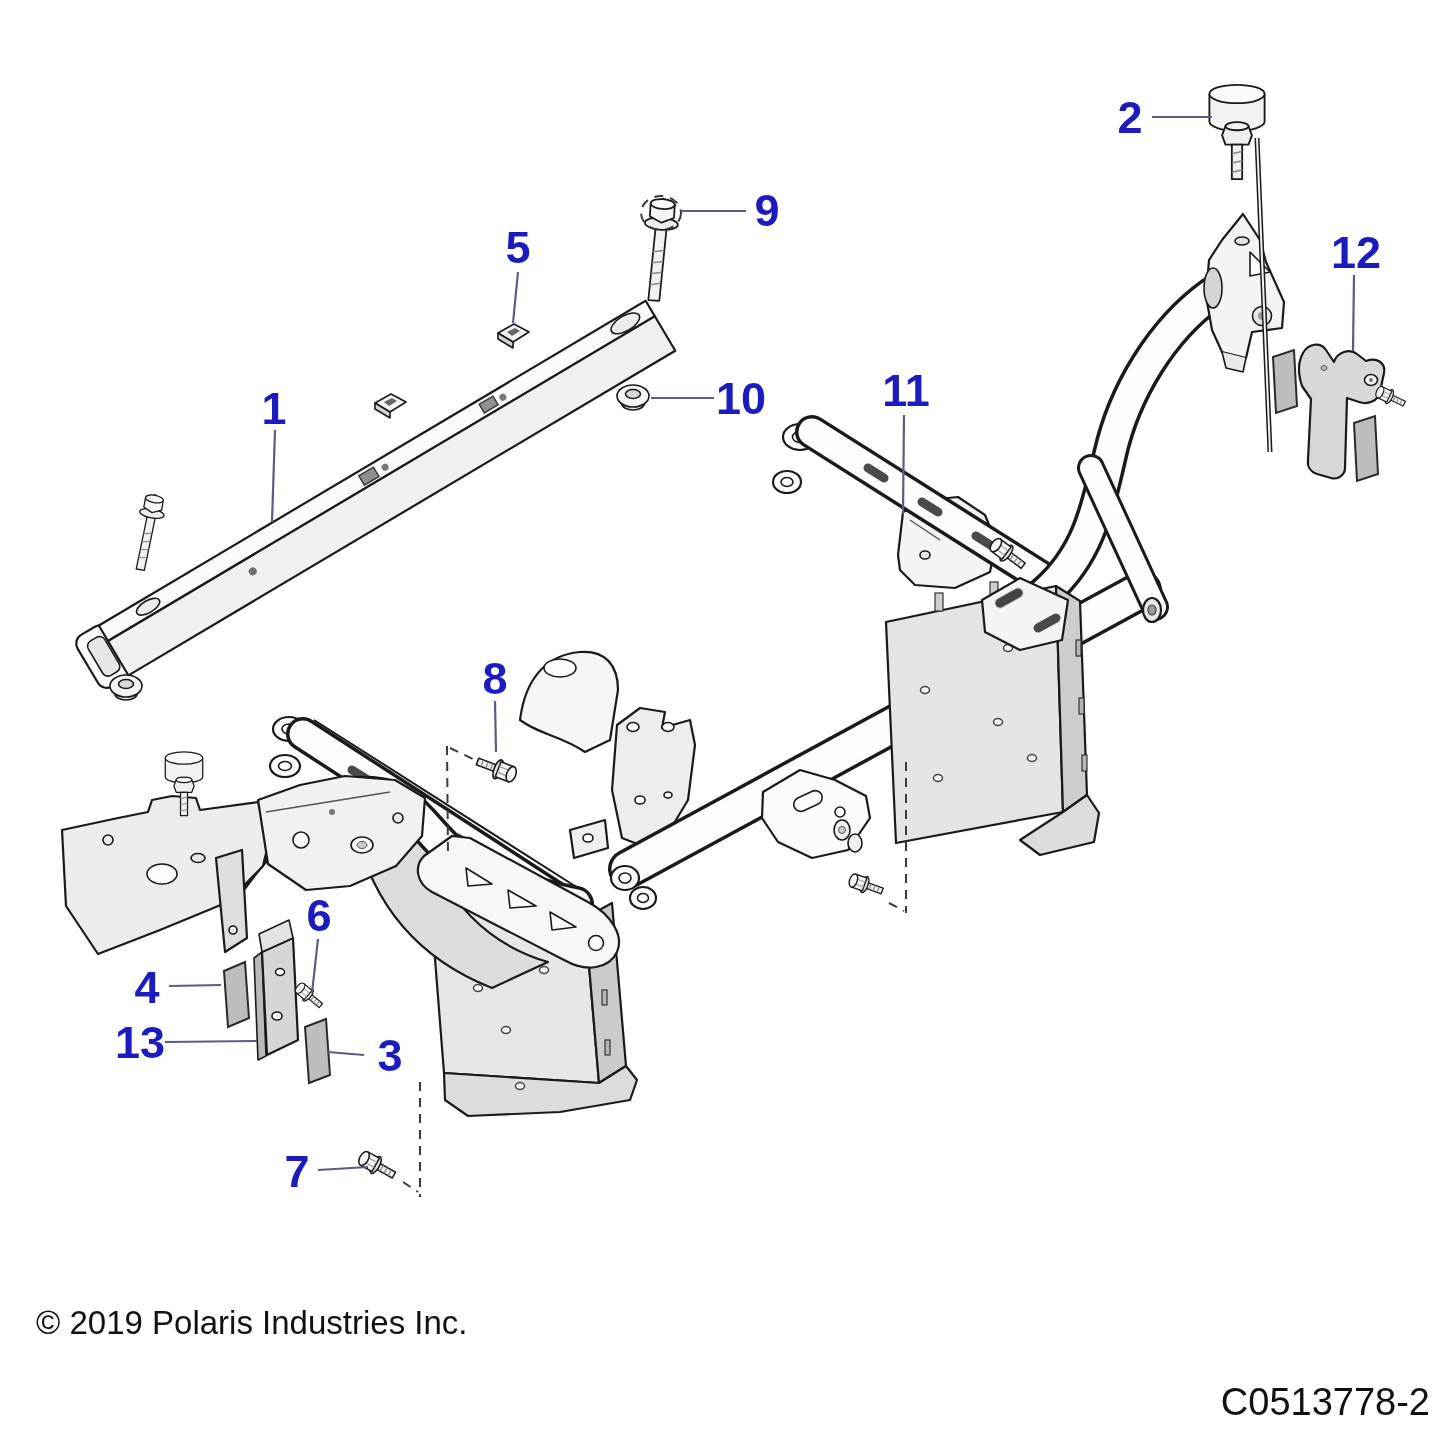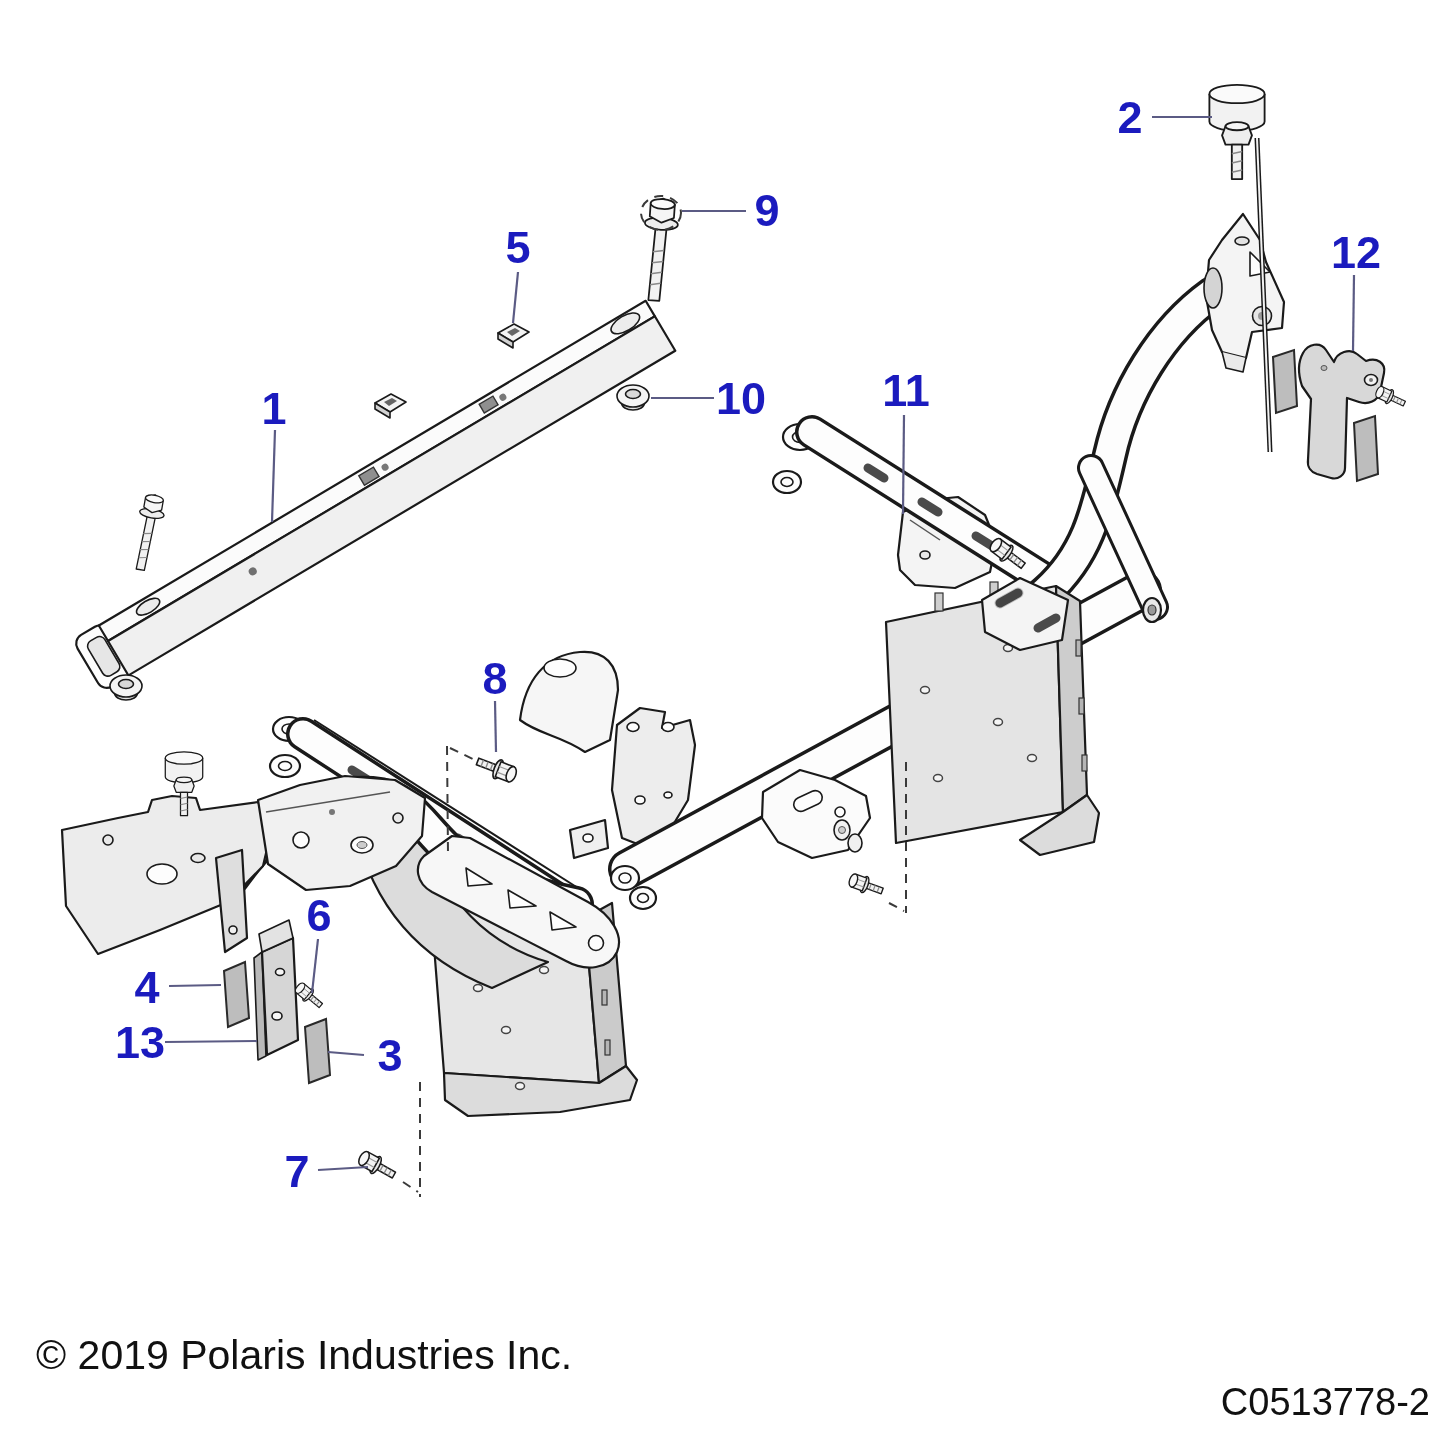--- a/index.html
+++ b/index.html
@@ -14,21 +14,21 @@
   .stage svg{position:absolute;left:0;top:0;}
   .p{stroke:var(--outline);stroke-width:2.2;stroke-linejoin:round;}
   .p1{stroke:var(--outline);stroke-width:1.6;stroke-linejoin:round;}
   .to{stroke:var(--outline);fill:none;stroke-linecap:round;}
   .ti{stroke:var(--metal-light);fill:none;stroke-linecap:round;}
   .dash{stroke:var(--dashed-line);stroke-width:2;fill:none;stroke-dasharray:9 7;}
   .leader{stroke:var(--leader-line);stroke-width:2.2;}
   .slot{stroke:#4a4a4a;stroke-width:9;stroke-linecap:round;}
   .callout{font:bold 45px "Liberation Sans",sans-serif;fill:var(--callout-text);text-anchor:middle;}
   .footer-text{position:absolute;color:var(--footer-text);white-space:nowrap;}
-  #copyright{left:36px;top:1332px;font-size:41px;}
+  #copyright{left:36px;top:1304px;font-size:33px;}
   #drawnum{right:15px;top:1381px;font-size:38px;}
 </style>
 </head>
 <body>
 
 <div class="stage">
 <svg width="1445" height="1445" viewBox="0 0 1445 1445">
   <defs>
     <g id="sbolt">
       <rect x="2" y="-3.5" width="22" height="7" fill="#f1f1f1" class="p1"></rect>

